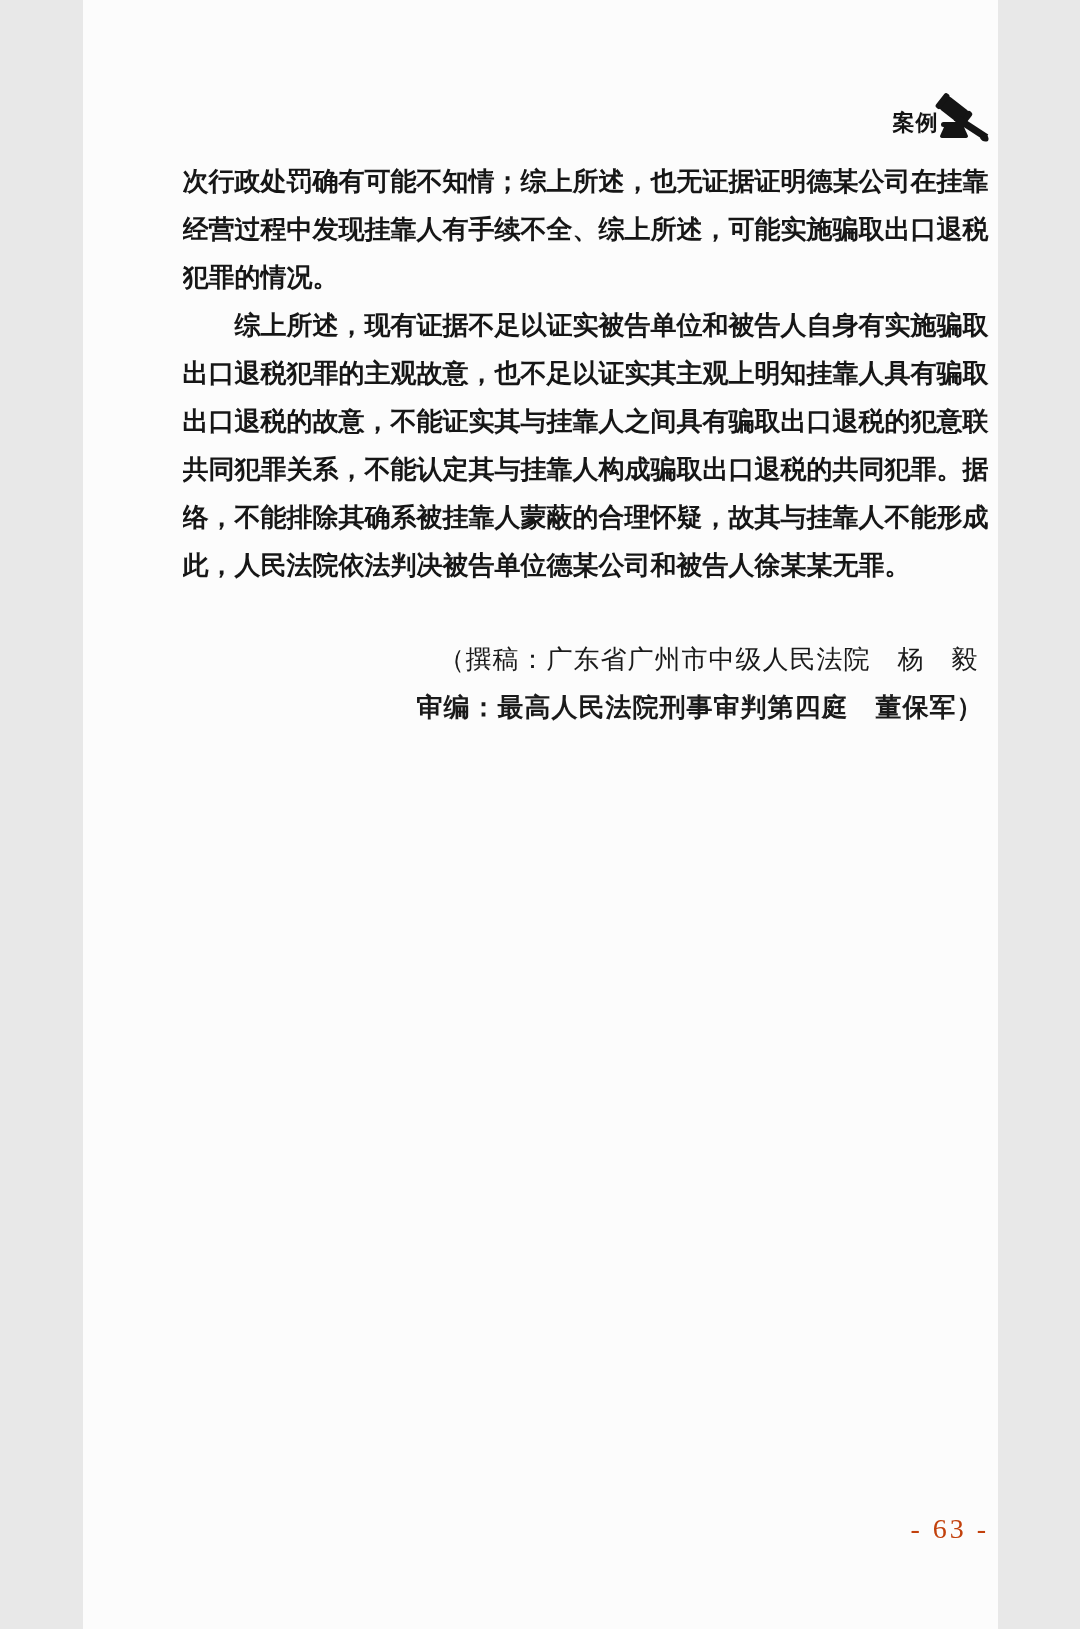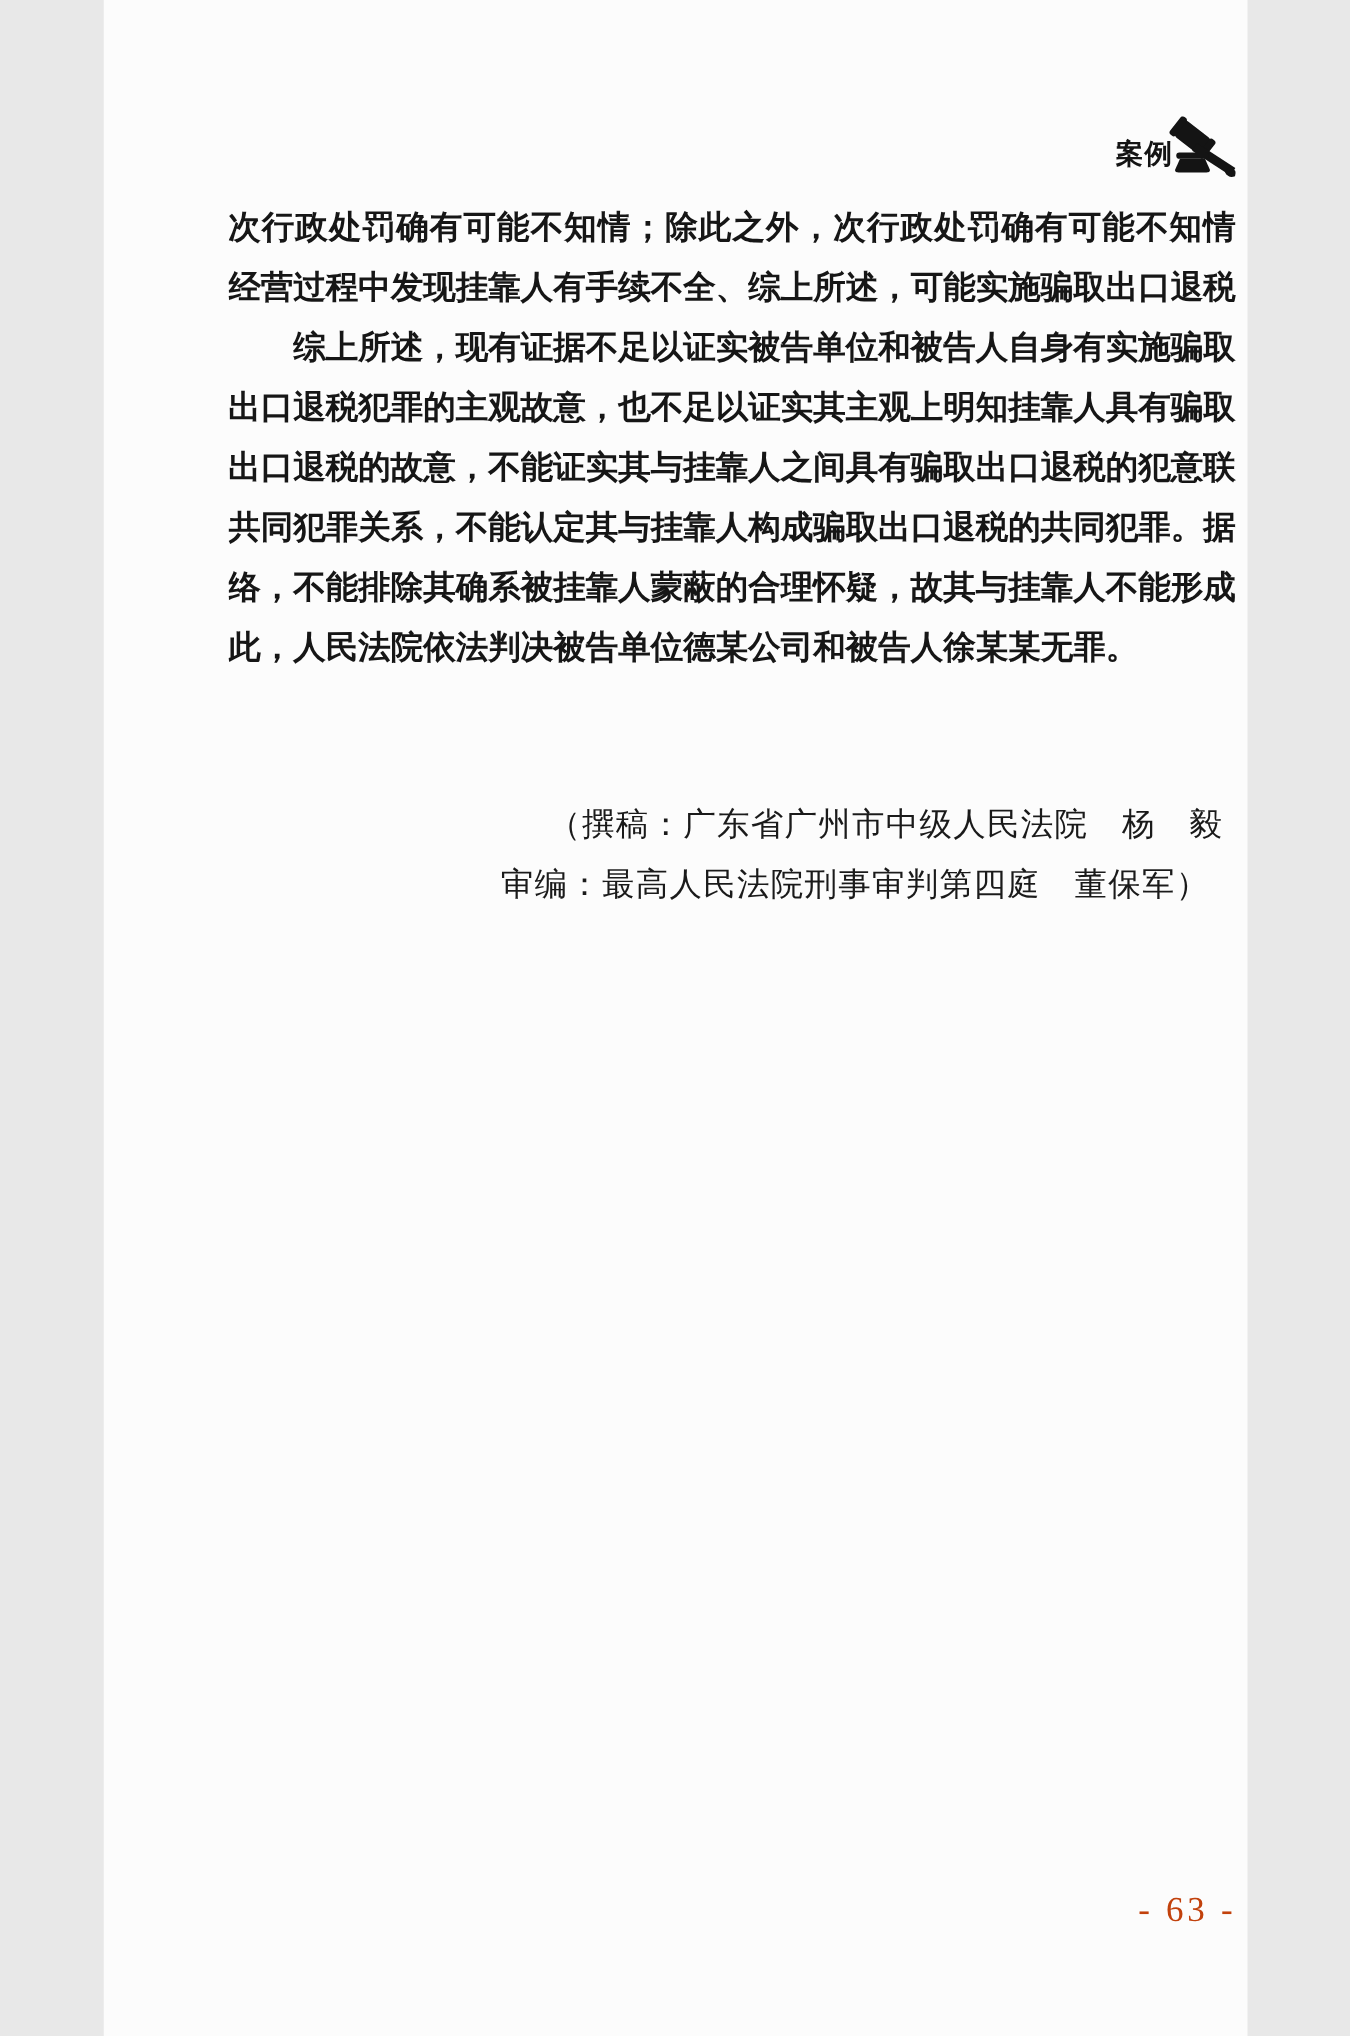--- a/index.html
+++ b/index.html
@@ -67,21 +67,21 @@
   .attr-line {
     position: absolute;
     font-size: 26px;
     font-weight: 400;
     line-height: 34px;
     letter-spacing: 1px;
     color: #1a1a1a;
     white-space: nowrap;
   }
   .attr-line.l1 { left: 356px; top: 643px; }
-  .attr-line.l2 { left: 318px; top: 691px; }
+  .attr-line.l2 { left: 334px; top: 691px; font-weight: bold; }
 
   
   .page-number {
     position: absolute;
     left: 828px;
     top: 1513px;
     font-size: 28px;
     font-weight: 400;
     letter-spacing: 3px;
     color: #c2410c;
@@ -106,22 +106,23 @@
 
       <path d="M24 21 L54 42 L50 48 L20 27 Z" transform="rotate(-2 37 34)"></path>
       <path d="M50 40 q6 3 4 8 q-5 2 -8 -3 Z"></path>
 
       <rect x="7" y="29" width="26" height="5" rx="2.5"></rect>
       <path d="M10 34 L30 34 L34 43 Q34 45 31 45 L9 45 Q6 45 6 43 Z"></path>
     </g>
   </svg>
 
   <div class="body-text">
-    <div class="tline">次行政处罚确有可能不知情；除此之外，次行政处罚确有可能不知情</div>
+    <div class="tline">次行政处罚确有可能不知情；综上所述，也无证据证明德某公司在挂靠</div>
     <div class="tline">经营过程中发现挂靠人有手续不全、综上所述，可能实施骗取出口退税</div>
+    <div class="tline para-end">犯罪的情况。</div>
     <div class="tline indent">综上所述，现有证据不足以证实被告单位和被告人自身有实施骗取</div>
     <div class="tline">出口退税犯罪的主观故意，也不足以证实其主观上明知挂靠人具有骗取</div>
     <div class="tline">出口退税的故意，不能证实其与挂靠人之间具有骗取出口退税的犯意联</div>
     <div class="tline">共同犯罪关系，不能认定其与挂靠人构成骗取出口退税的共同犯罪。据</div>
     <div class="tline">络，不能排除其确系被挂靠人蒙蔽的合理怀疑，故其与挂靠人不能形成</div>
     <div class="tline para-end">此，人民法院依法判决被告单位德某公司和被告人徐某某无罪。</div>
   </div>
 
   <div class="attr-line l1">（撰稿：广东省广州市中级人民法院　杨　毅</div>
   <div class="attr-line l2">审编：最高人民法院刑事审判第四庭　董保军）</div>

